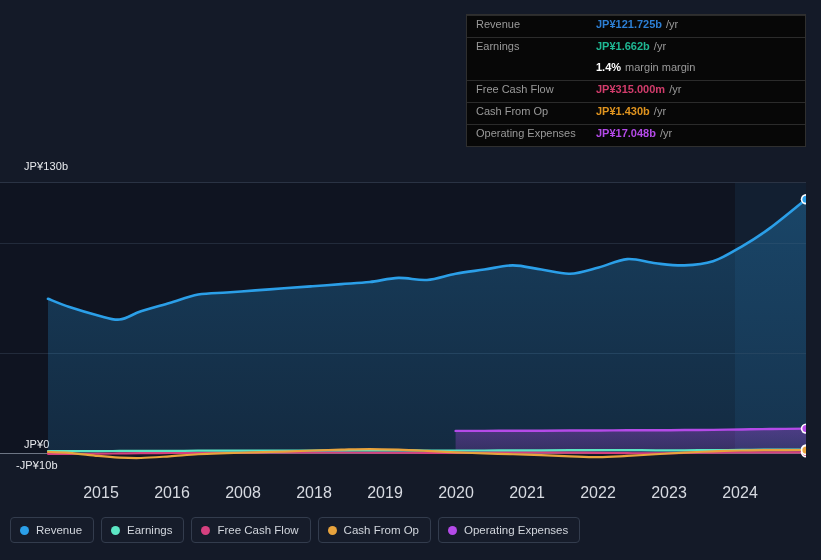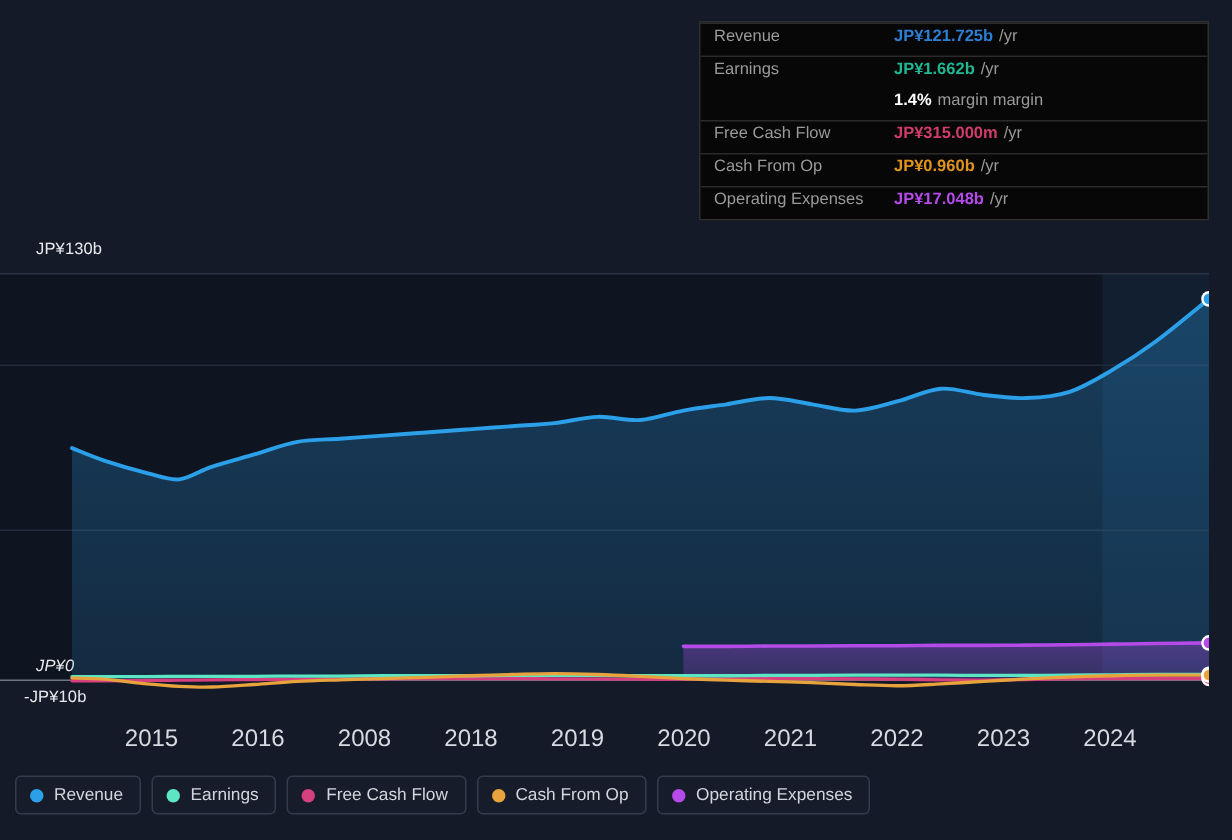--- a/index.html
+++ b/index.html
@@ -116,21 +116,21 @@
 
   <div class="plot-surface"></div>
   <div class="recent-band"></div>
 
   <div class="gridline" style="top:182px;"></div>
   <div class="gridline faint" style="top:243px;"></div>
   <div class="gridline faint" style="top:353px;"></div>
   <div class="gridline zero" style="top:453px;"></div>
 
   <div class="ylabel" style="left:24px;top:160px;">JP¥130b</div>
-  <div class="ylabel" style="left:24px;top:438px;font-style:italic;">JP¥0</div>
+  <div class="ylabel" style="left:24px;top:438px;">JP¥0</div>
   <div class="ylabel" style="left:16px;top:459px;">-JP¥10b</div>
 
   <div class="xlabel" style="left:71px;top:484px;">2015</div>
   <div class="xlabel" style="left:142px;top:484px;">2016</div>
   <div class="xlabel" style="left:213px;top:484px;">2008</div>
   <div class="xlabel" style="left:284px;top:484px;">2018</div>
   <div class="xlabel" style="left:355px;top:484px;">2019</div>
   <div class="xlabel" style="left:426px;top:484px;">2020</div>
   <div class="xlabel" style="left:497px;top:484px;">2021</div>
   <div class="xlabel" style="left:568px;top:484px;">2022</div>
@@ -194,21 +194,21 @@
     </div>
 
     <div class="tt-row">
       <span class="tt-label">Free Cash Flow</span>
       <span class="tt-val" style="color:#d13c6b">JP¥315.000m</span>
       <span class="tt-unit">/yr</span>
     </div>
 
     <div class="tt-row">
       <span class="tt-label">Cash From Op</span>
-      <span class="tt-val" style="color:#e0941f">JP¥0.960b</span>
+      <span class="tt-val" style="color:#e0941f">JP¥1.430b</span>
       <span class="tt-unit">/yr</span>
     </div>
 
     <div class="tt-row">
       <span class="tt-label">Operating Expenses</span>
       <span class="tt-val" style="color:#b44ae8">JP¥17.048b</span>
       <span class="tt-unit">/yr</span>
     </div>
   </div>
 

